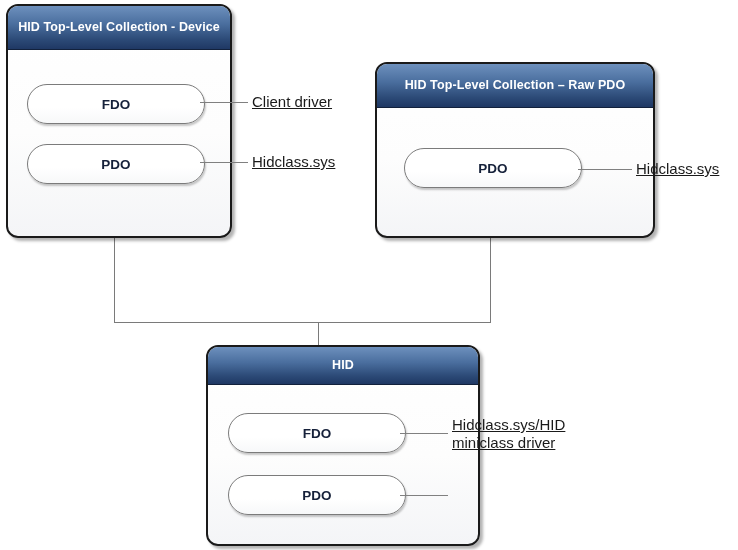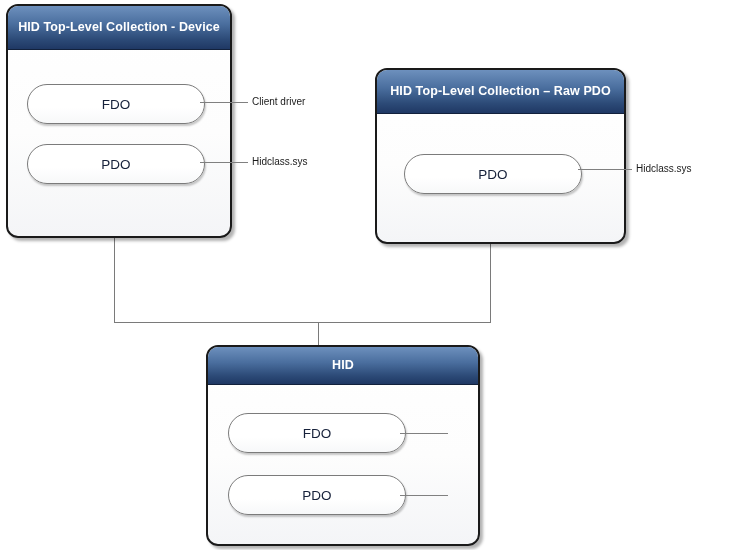--- a/index.html
+++ b/index.html
@@ -50,20 +50,21 @@
     padding: 0 6px;
     box-sizing: border-box;
     border-bottom: 1px solid #12213c;
   }
   .node-header.tall {
     height: 44px;
   }
   .node-body {
     position: relative;
     height: calc(100% - 38px);
+    font-weight: bold;
   }
   .node-body.tall {
     height: calc(100% - 44px);
   }
 
   
   .pill {
     position: absolute;
     box-sizing: border-box;
     border: 1px solid #7b7b7b;
@@ -78,24 +79,25 @@
   }
 
   
   .leader {
     position: absolute;
     height: 1px;
     background: #808080;
   }
   .callout {
     position: absolute;
-    font-size: 10px;
+    font-size: 15px;
     line-height: 18px;
     color: #1a1a1a;
     white-space: pre-line;
+    text-decoration: underline;
   }
 
   
   .conn-v {
     position: absolute;
     width: 1px;
     background: #7a7a7a;
   }
   .conn-h {
     position: absolute;
@@ -124,21 +126,21 @@
       </div>
     </div>
   </div>
 
   <div class="leader" style="left:200px; top:102px; width:48px;"></div>
   <div class="callout" style="left:252px; top:93px;">Client driver</div>
 
   <div class="leader" style="left:200px; top:162px; width:48px;"></div>
   <div class="callout" style="left:252px; top:153px;">Hidclass.sys</div>
 
-  <div class="node" style="left:375px; top:68px; width:251px; height:176px;">
+  <div class="node" style="left:375px; top:62px; width:280px; height:176px;">
     <div class="node-header tall">HID Top-Level Collection – Raw PDO</div>
     <div class="node-body tall">
       <div class="pill" style="left:27px; top:40px; width:178px; height:40px;">
         <span>PDO</span>
       </div>
     </div>
   </div>
 
   <div class="leader" style="left:578px; top:169px; width:54px;"></div>
   <div class="callout" style="left:636px; top:160px;">Hidclass.sys</div>
@@ -149,16 +151,18 @@
       <div class="pill" style="left:20px; top:28px; width:178px; height:40px;">
         <span>FDO</span>
       </div>
       <div class="pill" style="left:20px; top:90px; width:178px; height:40px;">
         <span>PDO</span>
       </div>
     </div>
   </div>
 
   <div class="leader" style="left:400px; top:433px; width:48px;"></div>
+  <div class="callout" style="left:452px; top:416px;">Hidclass.sys/HID
+miniclass driver</div>
 
   <div class="leader" style="left:400px; top:495px; width:48px;"></div>
 
 </div>
 
 </body></html>

